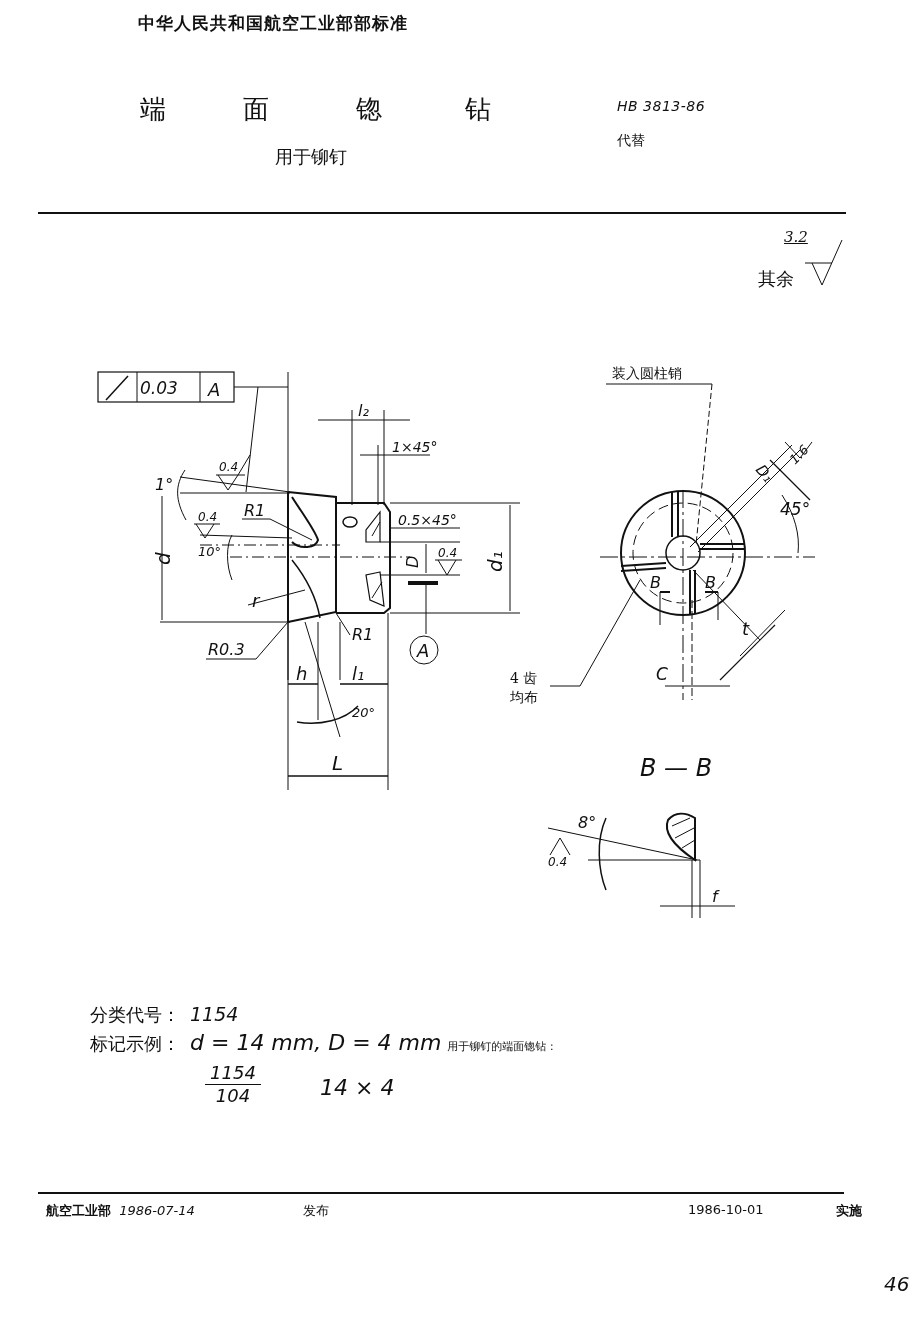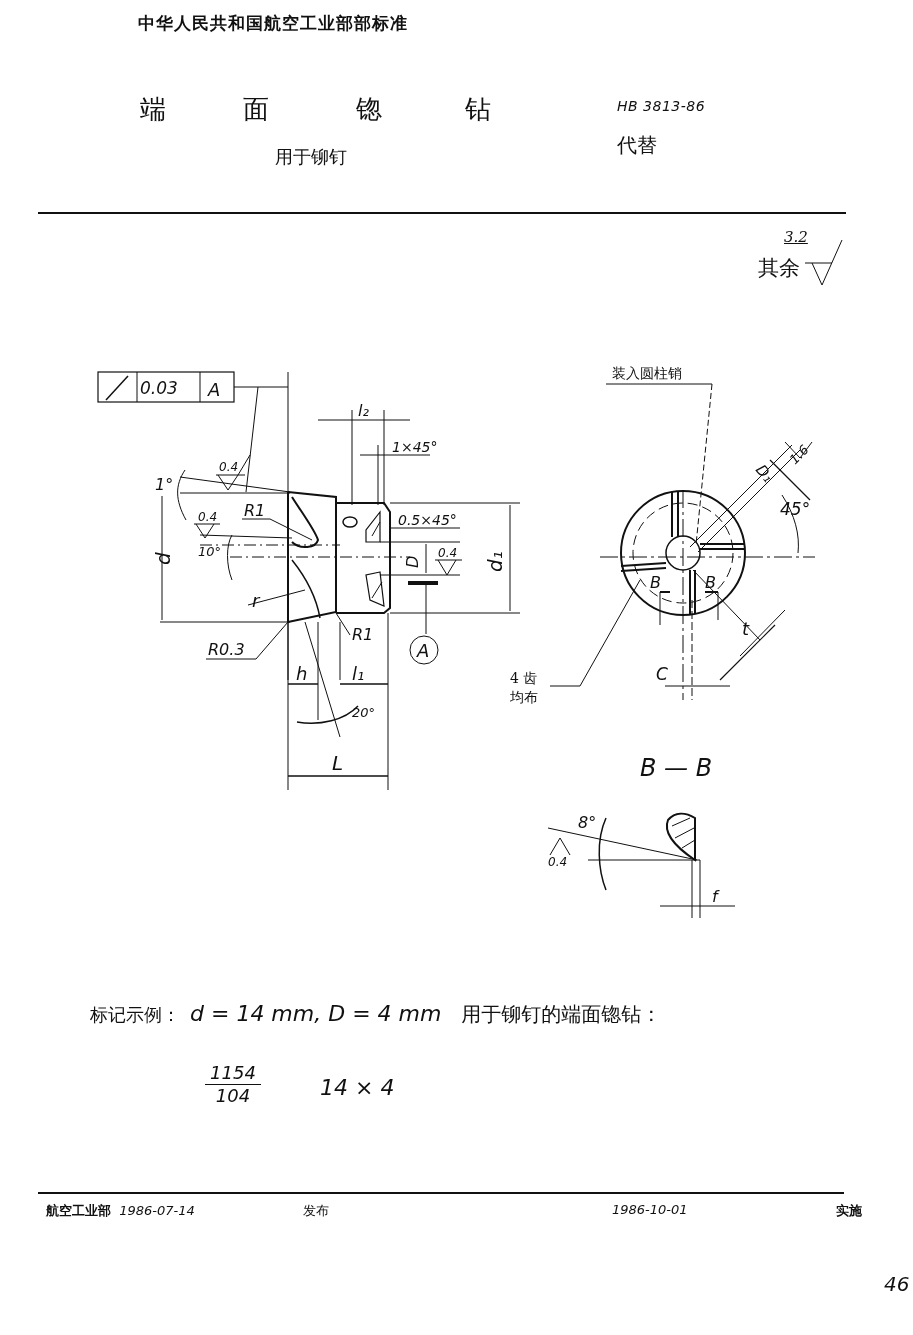--- a/index.html
+++ b/index.html
@@ -3,23 +3,23 @@
 <meta charset="utf-8">
 <style>
   html, body { margin:0; padding:0; background:#fff; }
   body { width:913px; height:1335px; position:relative; overflow:hidden;
          font-family:"DejaVu Sans", sans-serif; color:#111; }
   .abs { position:absolute; }
   .issuer { left:138px; top:12px; font-size:17px; font-weight:bold; letter-spacing:1px; }
   .title-char { top:92px; font-size:26px; font-family:"DejaVu Serif", serif; }
   .subtitle { left:275px; top:145px; font-size:18px; font-family:"DejaVu Serif", serif; }
   .std-no { left:617px; top:66px; font-size:14px; font-style:italic; letter-spacing:0.5px;margin-top:32px; }
-  .replace { left:617px; top:132px; font-size:20px; }
+  .replace { left:617px; top:132px; font-size:14px; }
   .rule-top { left:38px; top:212px; width:808px; height:2px; background:#111; }
-  .rough-rest { left:758px; top:254px; font-size:21px; font-family:"DejaVu Serif", serif; }
+  .rough-rest { left:758px; top:267px; font-size:18px; font-family:"DejaVu Serif", serif; }
   .drawing { left:0; top:0; width:913px; height:1335px; }
   .drawing text { font-family:"DejaVu Sans", sans-serif; font-style:italic; fill:#111; }
   .drawing .cjk { font-style:normal; font-family:"DejaVu Serif", serif; }
   .notes { left:90px; top:1000px; font-size:18px; line-height:28px; }
   .notes .val { font-style:italic; font-size:19px; margin-left:10px; }
   .frac { left:205px; top:1062px; width:56px; text-align:center; font-style:italic; font-size:18px; }
   .frac .num { border-bottom:1.5px solid #111; padding-bottom:1px; }
   .mark-size { left:320px; top:1075px; font-style:italic; font-size:22px; }
   .rule-bot { left:38px; top:1192px; width:806px; height:2px; background:#111; }
   .footer { top:1202px; font-size:13px;text-align:center; }
@@ -216,32 +216,35 @@
   <text x="640" y="776" font-size="24">B — B</text>
   <text x="578" y="828" font-size="16">8°</text>
   <text x="548" y="866" font-size="12">0.4</text>
   <text x="712" y="902" font-size="16">f</text>
 </svg>
 
 <div class="abs rough-rest" style="left:784px; top:228px; font-size:15px; font-style:italic; text-decoration:underline;text-align:center;">3.2</div>
 
 <div class="abs notes">
   <div>
+    <span>分类代号：</span><span class="val">1154</span>
+  </div>
+  <div>
     <span>标记示例：</span><span class="val" style="font-size:22px">d = 14 mm, D = 4 mm</span>
-    <span style="margin-left:14px; font-size:20px">用于铆钉的端面锪钻：</span>
+    <span style="font-size:11px">用于铆钉的端面锪钻：</span>
   </div>
 </div>
 <div class="abs frac">
   <div class="num">1154</div>
   <div>104</div>
 </div>
 <div class="abs mark-size">14 × 4</div>
 
 <div class="abs rule-bot"></div>
 <div class="abs footer" style="left:46px">
   <b>航空工业部</b>
   <span style="margin-left:4px; font-style:italic">1986-07-14</span>
 </div>
 <div class="abs footer" style="left:303px">发布</div>
-<div class="abs footer" style="left:612px; font-style:italic">1986-10-01</div>
+<div class="abs footer" style="left:688px; ">1986-10-01</div>
 <div class="abs footer" style="left:836px; font-weight:bold">实施</div>
 
 <div class="abs pageno">46</div>
 
 </body></html>

